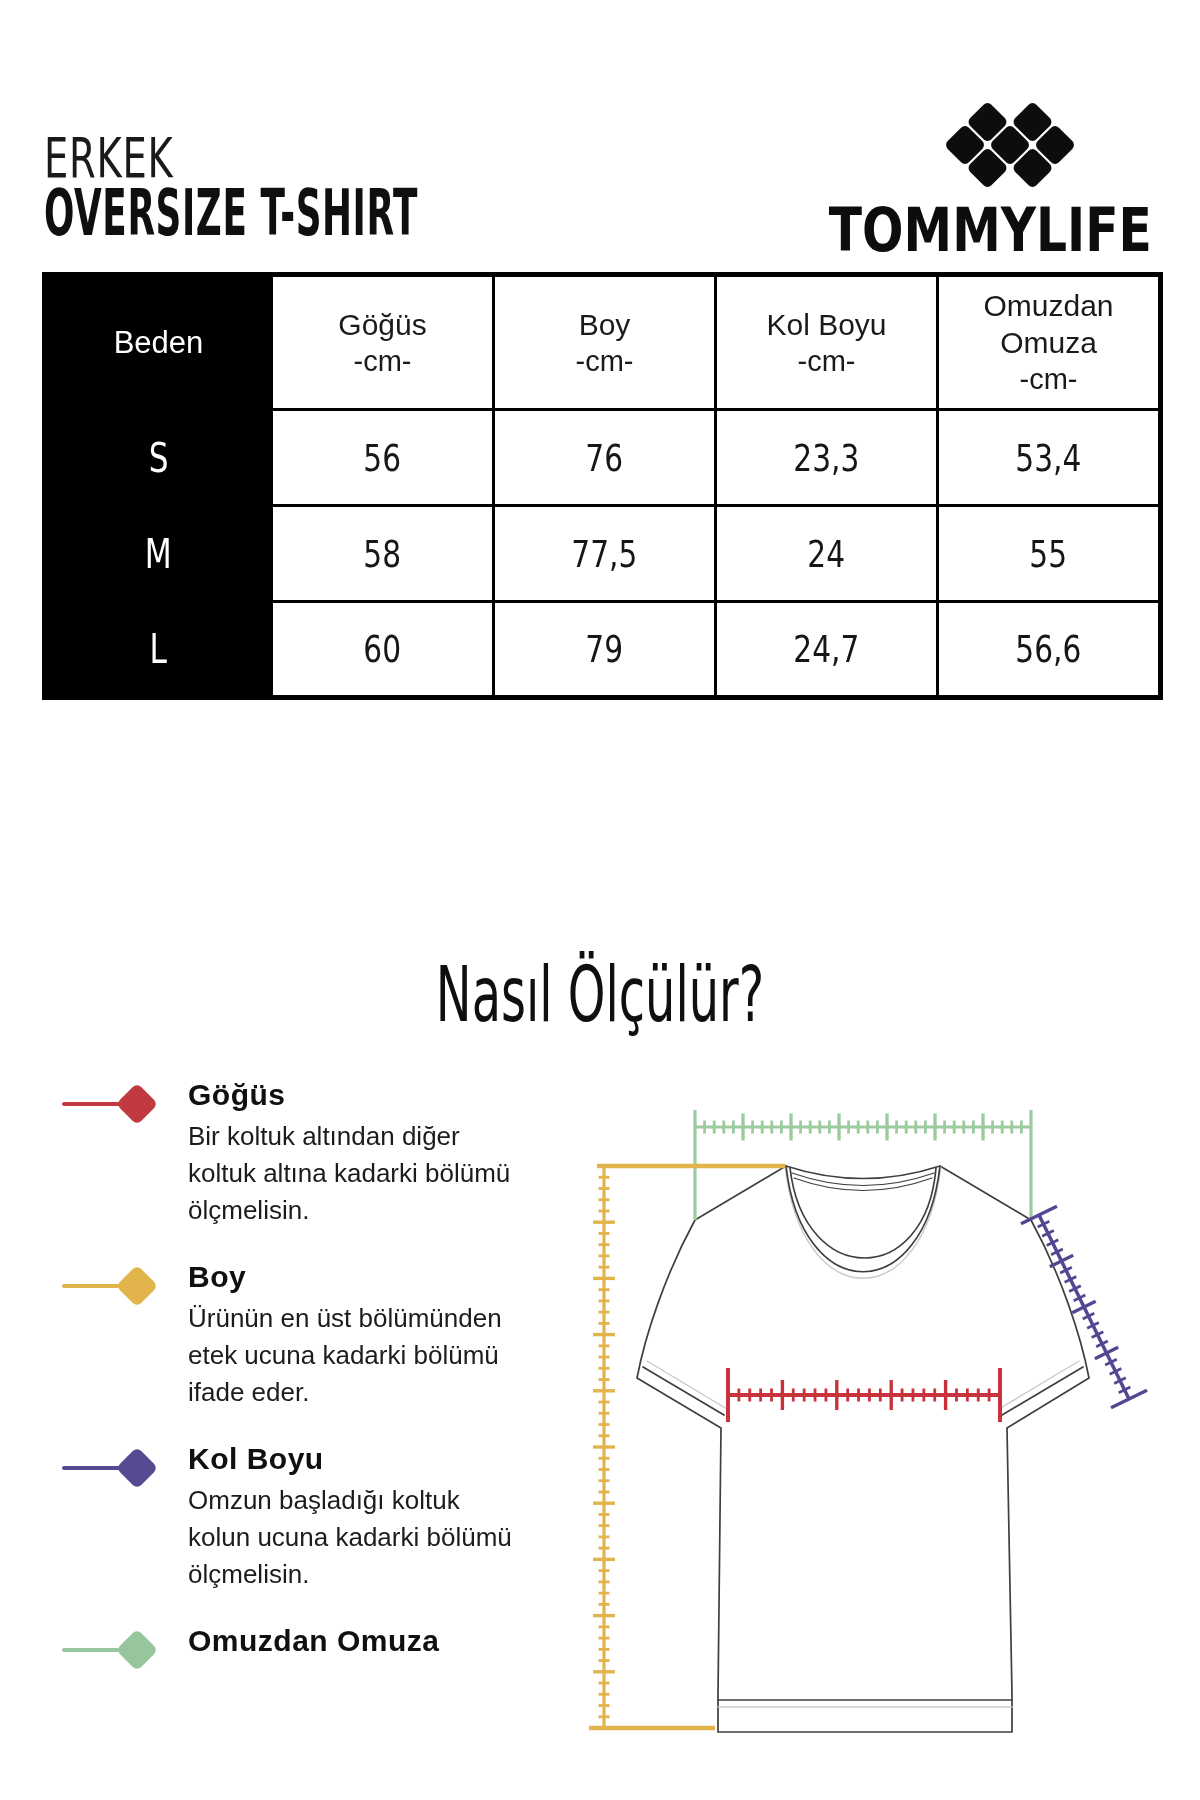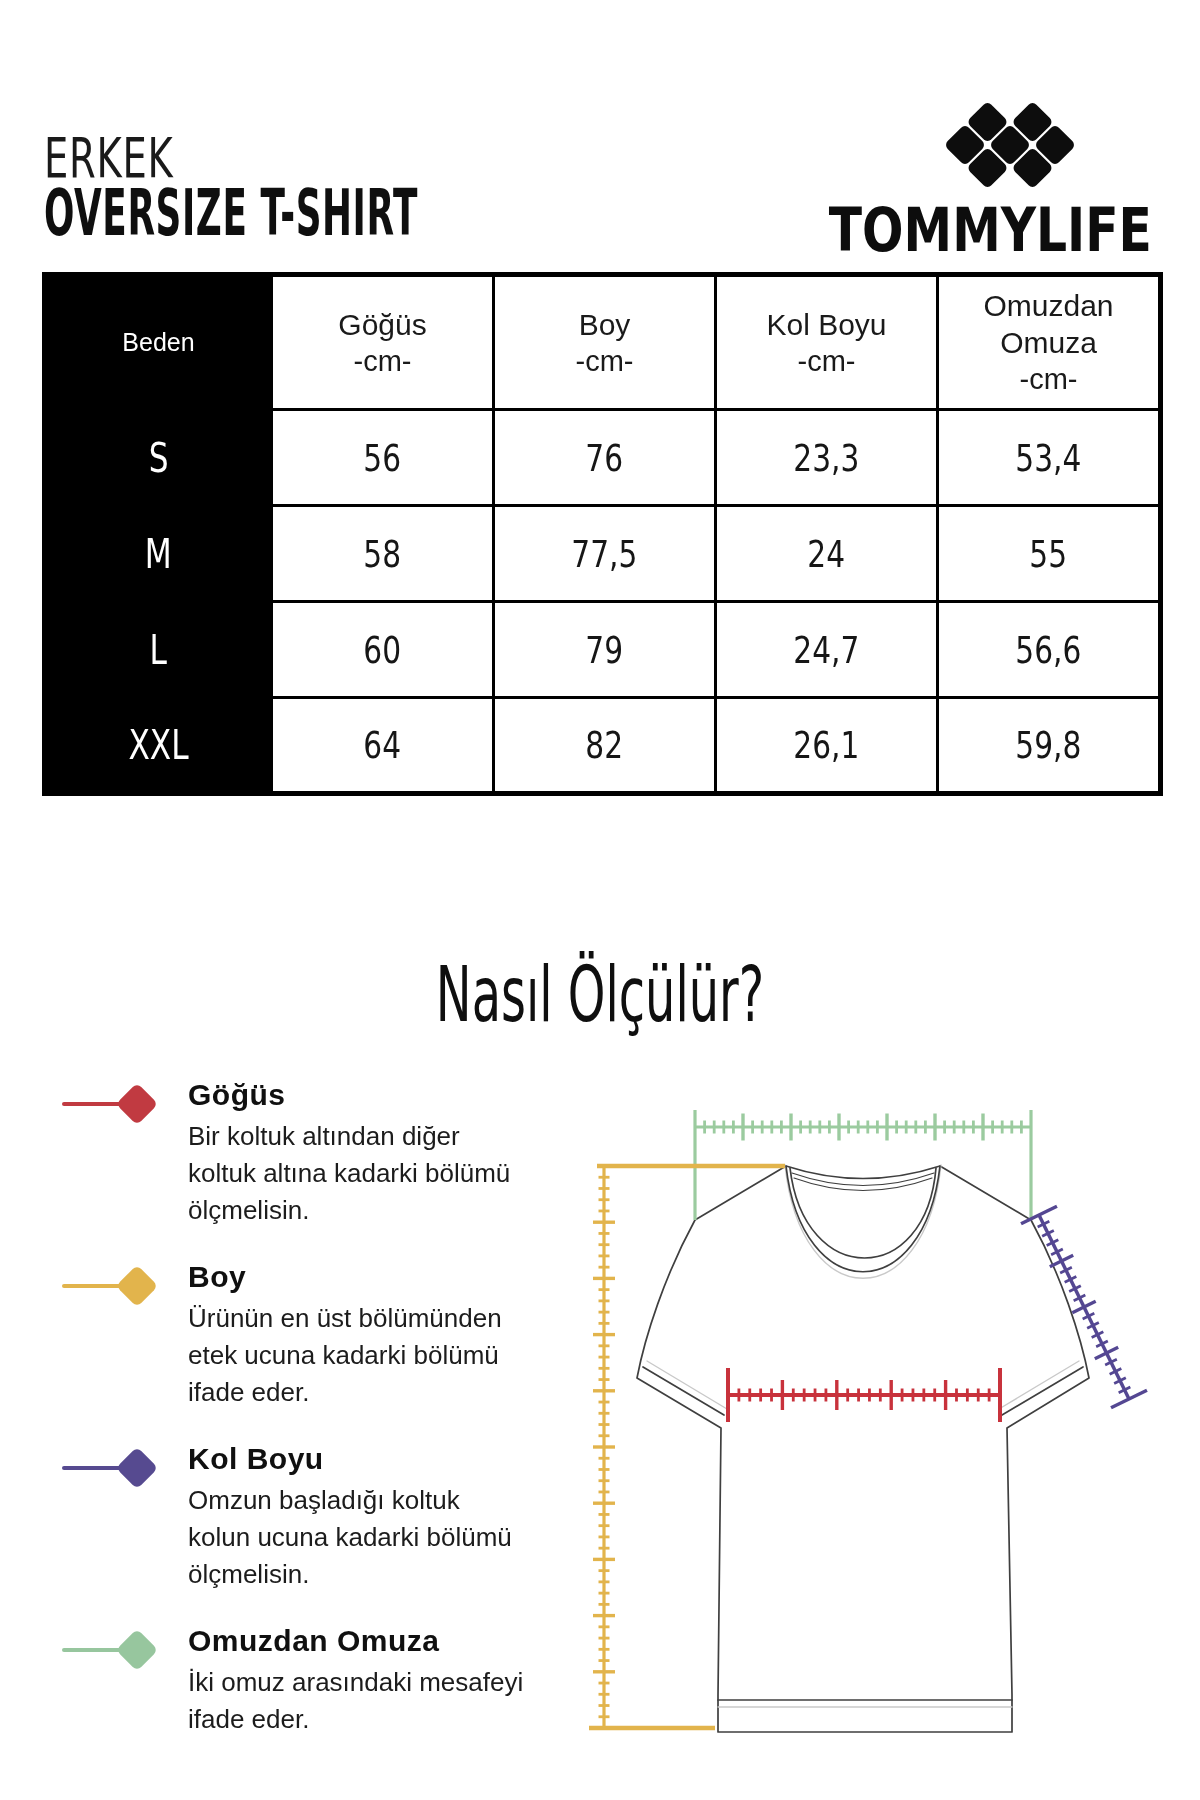--- a/index.html
+++ b/index.html
@@ -19,21 +19,21 @@
          white-space:nowrap;}
 
   
   table.size{position:absolute;left:42px;top:272px;width:1116px;border-collapse:collapse;
          table-layout:fixed;border:5px solid #000;}
   table.size th,table.size td{border:3px solid #000;text-align:center;vertical-align:middle;padding:0;}
   table.size .hdr-row{height:135px;}
   table.size .d-row{height:96px;}
   .beden-col{background:#000;color:#fff;}
   th.col-h{background:#fff;font-weight:400;font-size:30px;line-height:37px;color:#1a1a1a;}
-  th.beden-h{font-size:25px;font-weight:400;}
+  th.beden-h{font-size:31px;font-weight:400;}
   .unit{display:block;font-size:29px;font-weight:400;}
   .size-label{display:inline-block;font-family:"DejaVu Sans",sans-serif;font-size:40px;font-weight:400;
          transform:scaleX(.78);}
   .num{display:inline-block;font-family:"DejaVu Sans",sans-serif;font-size:38px;font-weight:400;
          color:#161616;transform:scaleX(.78);}
 
   
   .howto-title{position:absolute;left:0;right:0;top:950px;text-align:center;
          font-family:"DejaVu Sans",sans-serif;font-size:76px;font-weight:400;color:#0f0f0f;
          transform:scaleX(.63);transform-origin:center top;white-space:nowrap;}
@@ -99,27 +99,20 @@
       <td><span class="num">77,5</span></td>
       <td><span class="num">24</span></td>
       <td><span class="num">55</span></td>
     </tr>
     <tr class="d-row">
       <th class="beden-col"><span class="size-label">L</span></th>
       <td><span class="num">60</span></td>
       <td><span class="num">79</span></td>
       <td><span class="num">24,7</span></td>
       <td><span class="num">56,6</span></td>
-    </tr>
-    <tr class="d-row">
-      <th class="beden-col"><span class="size-label">XXL</span></th>
-      <td><span class="num">64</span></td>
-      <td><span class="num">82</span></td>
-      <td><span class="num">26,1</span></td>
-      <td><span class="num">59,8</span></td>
     </tr>
   </tbody>
     </table>
 
   <div class="howto-title">Nasıl Ölçülür?</div>
 
   <div class="legend">
     <div class="legend-item">
       <div class="legend-icon">
           <span class="li-line" style="background: rgb(193, 58, 65);"></span>
@@ -150,21 +143,20 @@
         <p>Omzun başladığı koltuk kolun ucuna kadarki bölümü ölçmelisin.</p>
       </div>
     </div>
     <div class="legend-item">
       <div class="legend-icon">
           <span class="li-line" style="background: rgb(151, 198, 158);"></span>
           <span class="li-diamond" style="background: rgb(151, 198, 158);"></span>
         </div>
       <div class="legend-text">
         <h3>Omuzdan Omuza</h3>
-        <p>İki omuz arasındaki mesafeyi ifade eder.</p>
       </div>
     </div>
   </div>
 
   <svg id="diagram" class="diagram-svg" viewBox="0 0 680 700">
     <g id="shirt" fill="#ffffff" stroke-width="1.7" stroke-linejoin="round" stroke-linecap="round" stroke="#3f3f3f">
 
       <path d="M215,170 L306,116 Q383,141 460,116 L551,170
                C581,225 601,286 609,328 L527,378 L532,645 L532,682
                L238,682 L238,645 L241,378 L157,328

